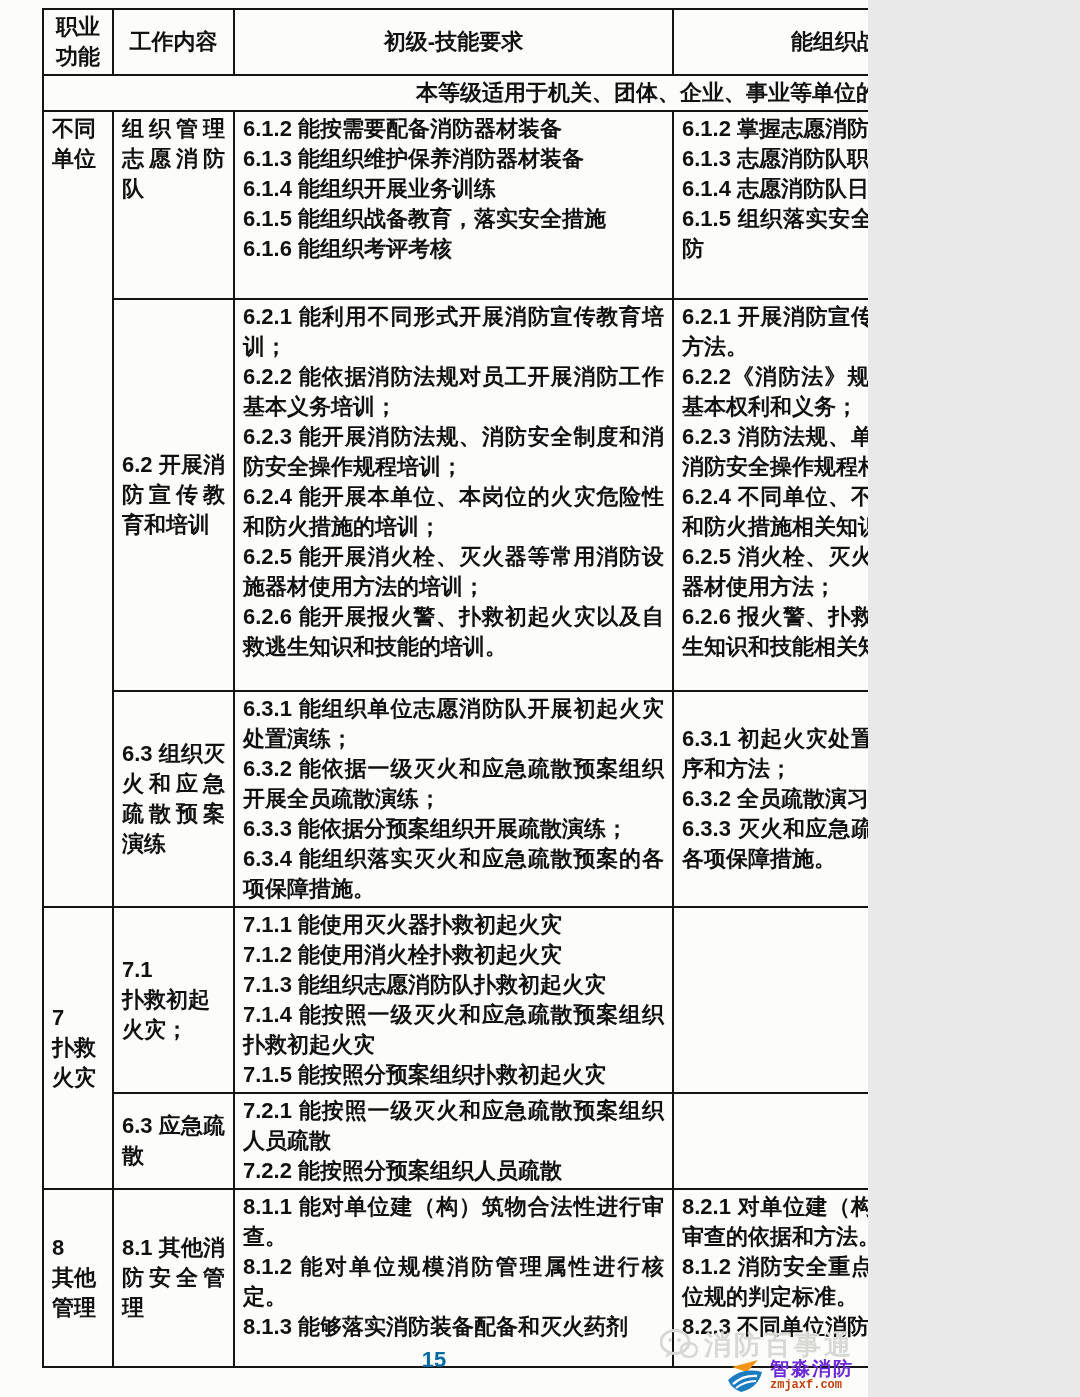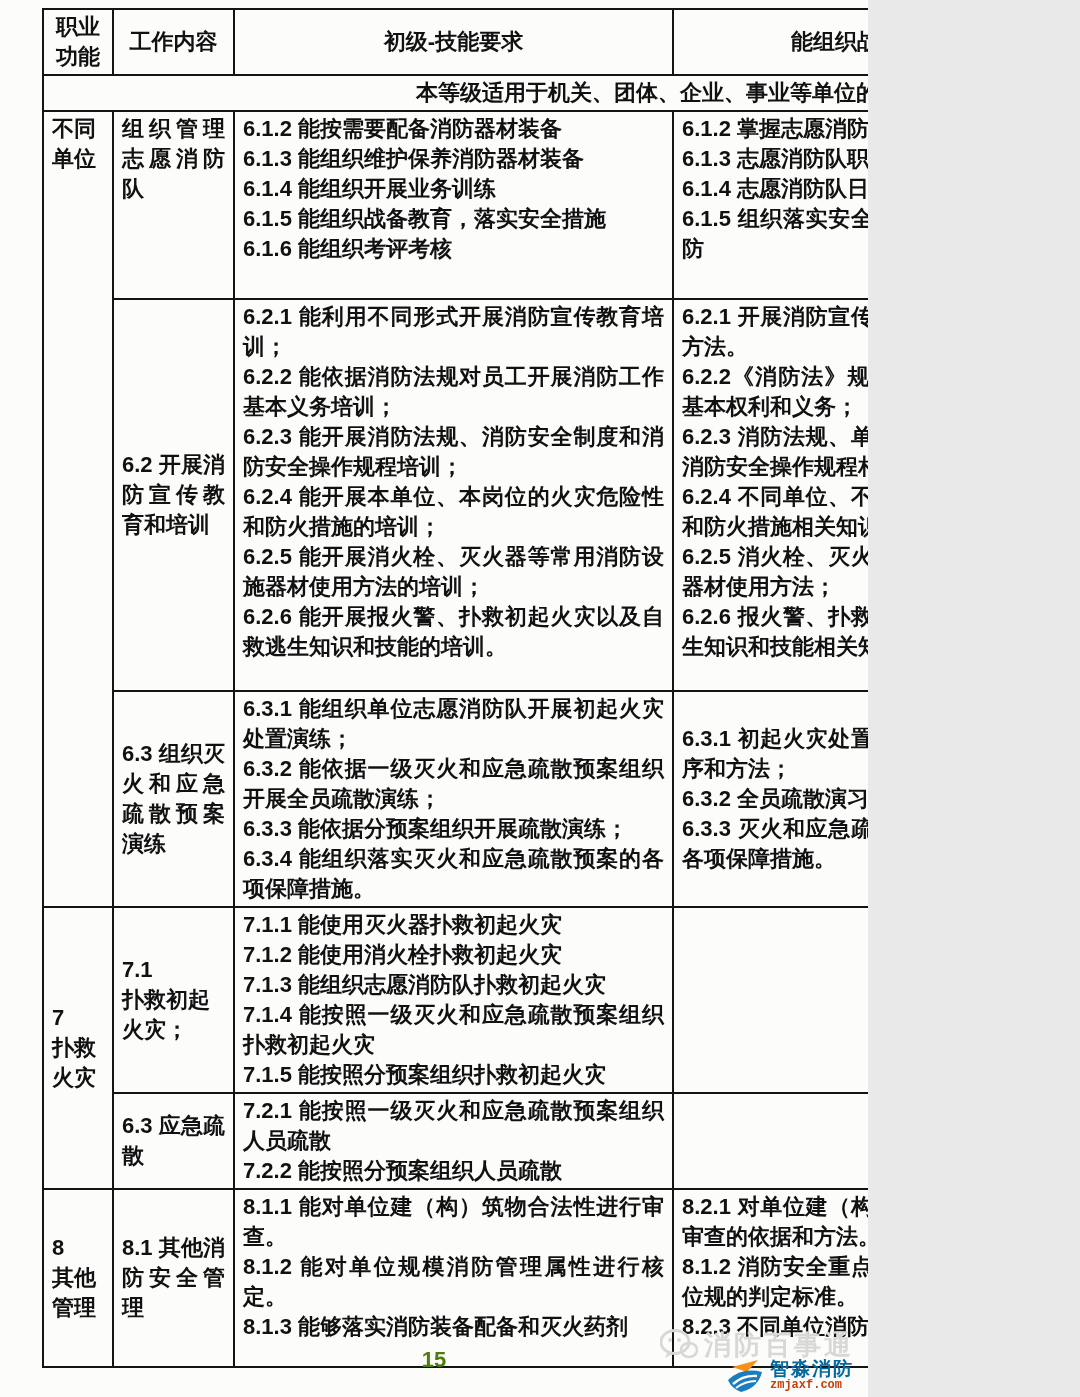--- a/index.html
+++ b/index.html
@@ -55,40 +55,40 @@
   .v-mid{vertical-align:middle;}
   .pre{white-space:pre-line;}
   .just{text-align:justify;text-justify:inter-character;}
   td.func{padding:4px 6px;text-align:left;}
   td.loose{line-height:34px;border-radius:24px;}
   .footer-pagenum{
     position:absolute;
     left:0;right:0;bottom:24px;
     text-align:center;
     font-size:22px;
-    color:#4d7c0f;
+    color:#0369a1;
     font-weight:600;
   }
   .brand{
     position:absolute;
     right:14px;bottom:2px;
     display:flex;flex-direction:column;align-items:flex-end;
   }
   .watermark-row{
     display:flex;align-items:center;gap:6px;
     color:var(--watermark-gray);
     font-size:27px;font-weight:bold;letter-spacing:3px;
     line-height:30px;
   }
   .logo-row{
     display:flex;align-items:center;gap:5px;
     margin-top:-6px;
   }
   .logo-texts{display:flex;flex-direction:column;align-items:flex-start;line-height:1.05;}
-  .logo-name{font-size:19px;font-weight:bold;color:#0369a1;letter-spacing:2px;}
+  .logo-name{font-size:19px;font-weight:bold;color:#6d28d9;letter-spacing:2px;}
   .logo-url{font-size:12px;font-weight:bold;color:#c2410c;font-family:"Liberation Mono","DejaVu Sans Mono",monospace;}
 </style>
 </head>
 <body>
 
 <div class="sheet">
 
   <table class="qual">
     <colgroup>
       <col style="width:70px">

